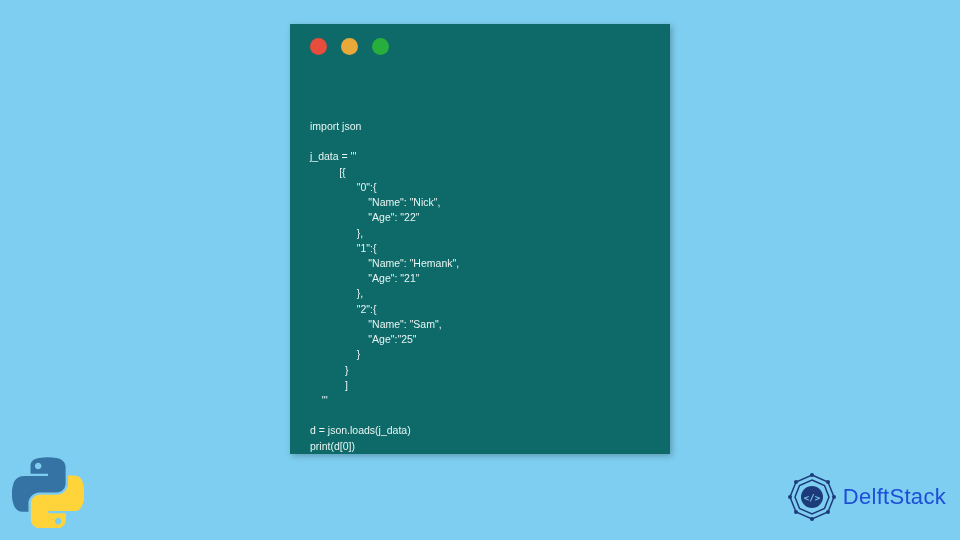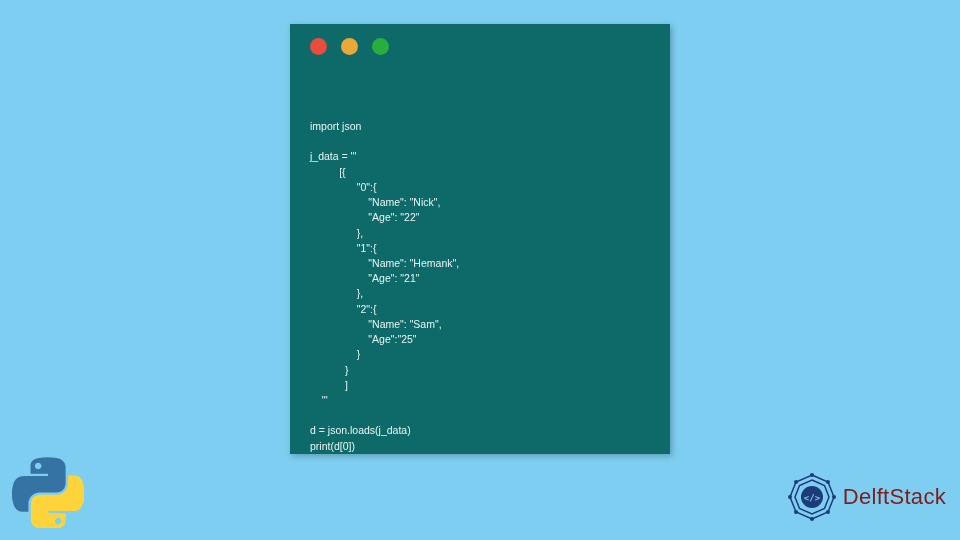--- a/index.html
+++ b/index.html
@@ -61,21 +61,21 @@
     right: 14px;
     bottom: 18px;
     display: flex;
     align-items: center;
     gap: 6px;
     color: #1a3a7a;
   }
   .delftstack-text {
     font-size: 22px;
     font-weight: 400;
-    color: #7f1d1d;
+    color: #1d4ed8;
     letter-spacing: 0.3px;
   }
   .delftstack-icon {
     width: 50px;
     height: 50px;
   }
 </style>
 </head>
 <body>
 

